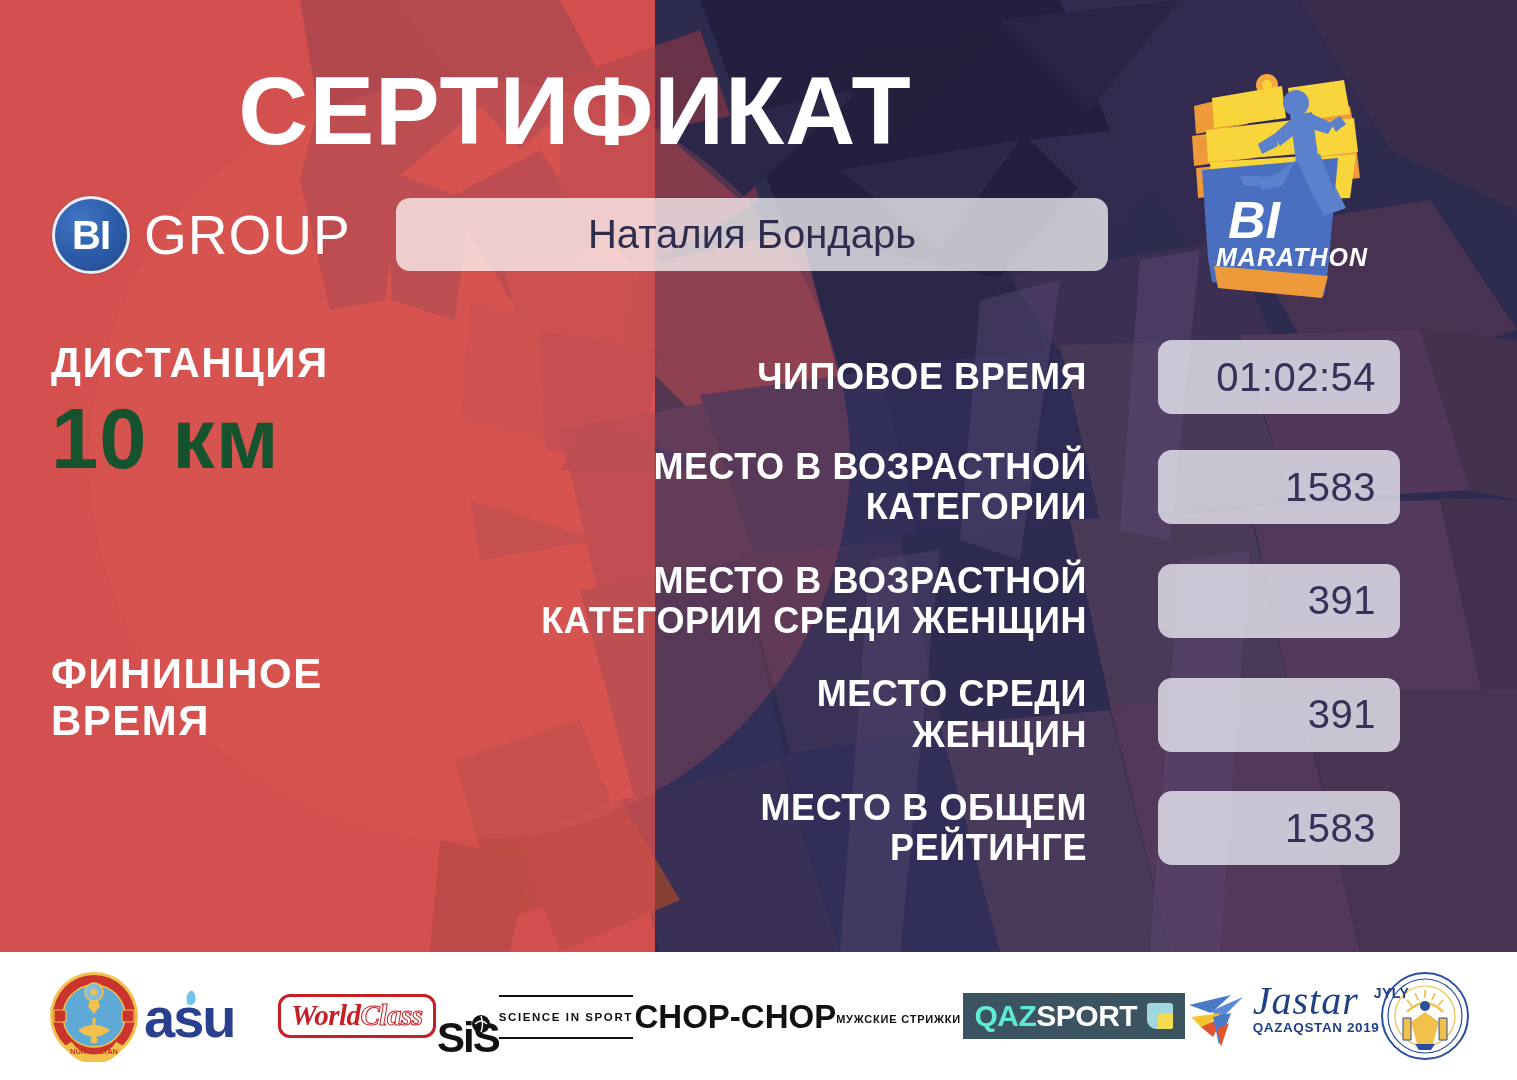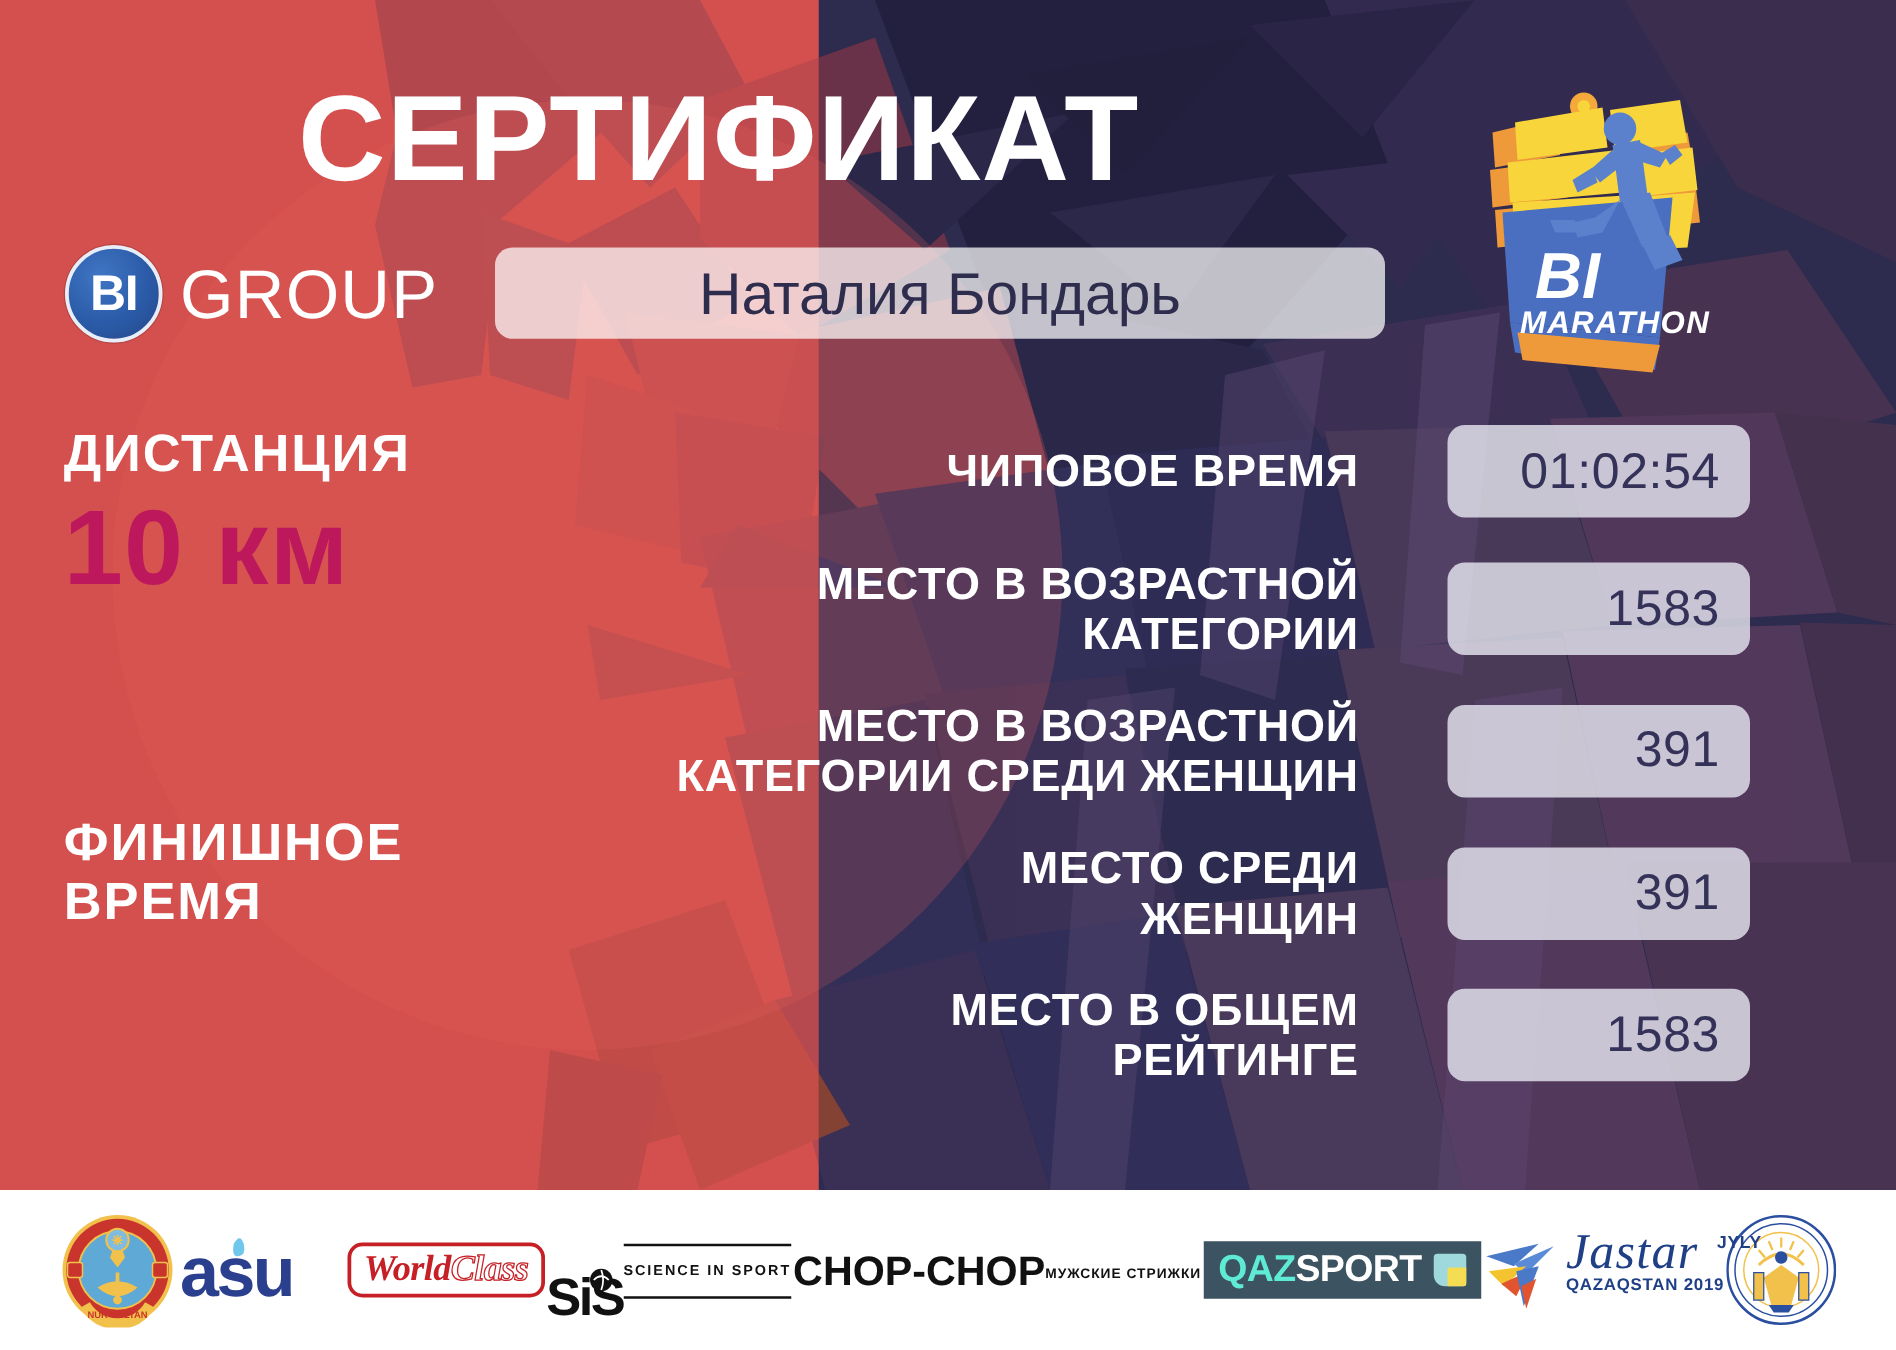--- a/index.html
+++ b/index.html
@@ -75,40 +75,40 @@
   #name-pill{
     position:absolute;
     left:396px; top:198px;
     width:712px; height:73px;
     background:rgba(255,255,255,.72);
     border-radius:14px;
     display:flex; align-items:center; justify-content:center;
   }
   #athlete-name{
     color:#2f2d4e;
-    font-size:47px;
+    font-size:40px;
     font-weight:400;
     white-space:nowrap;
   }
 
   
   #marathon-logo{ position:absolute; left:1178px; top:58px; width:200px; height:246px; }
 
   
   #left-col{ position:absolute; left:51px; top:340px; width:540px; text-align:left; }
   .left-label{
     color:#ffffff;
     font-size:42px;
     font-weight:bold;
     letter-spacing:1.5px;
     line-height:1.10;
     text-transform:uppercase;
   }
   .left-value{
-    color:#be185d;
+    color:#14532d;
     font-size:85px;
     font-weight:bold;
     letter-spacing:1px;
     line-height:1.05;
     margin-top:8px;
   }
   #finish-block{ margin-top:168px; }
 
   
   #right-col{

